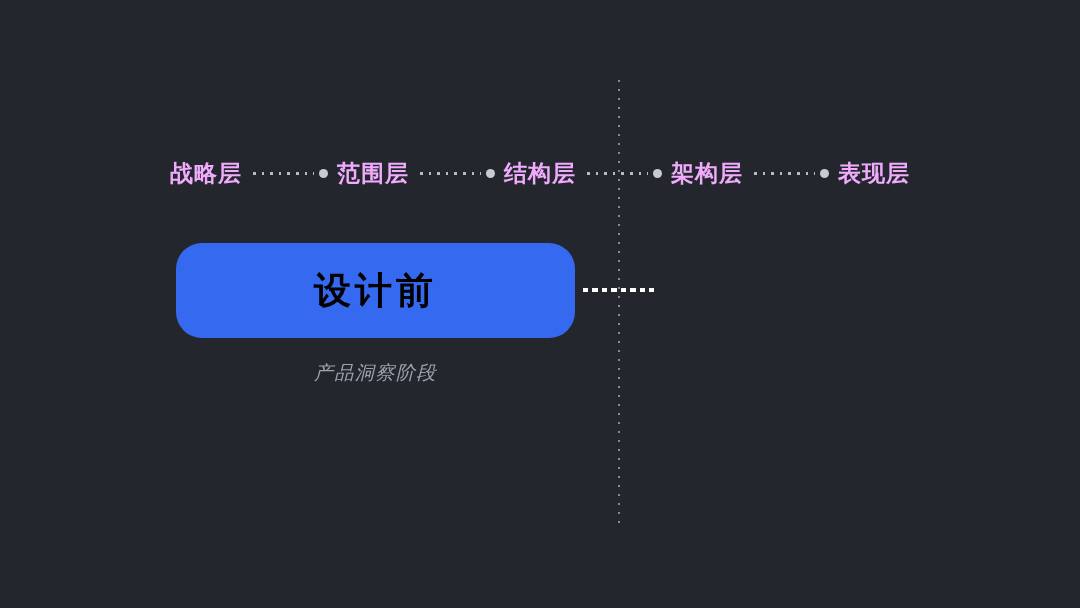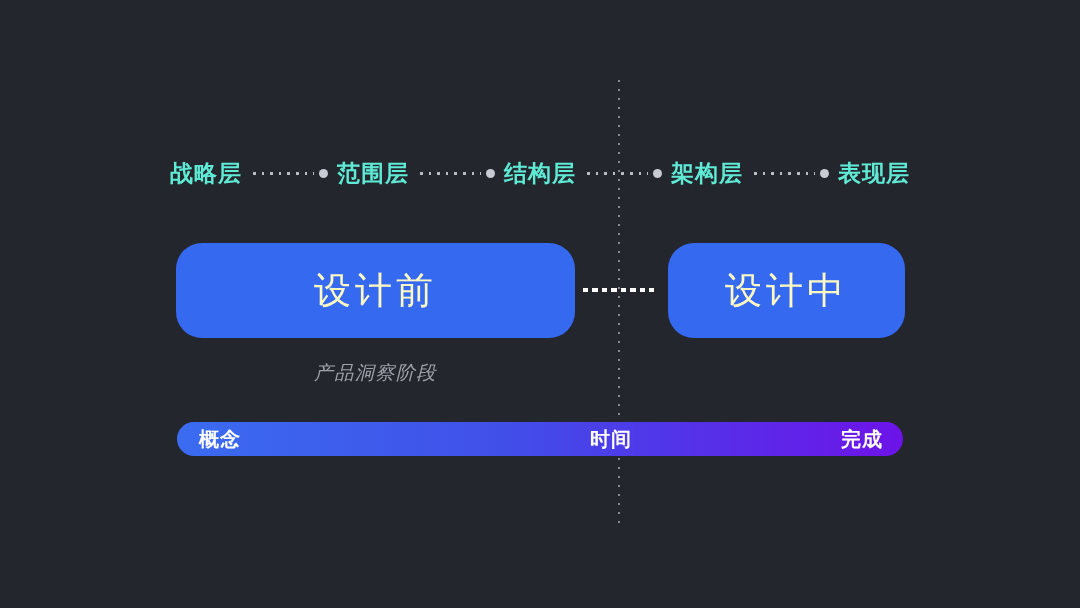--- a/index.html
+++ b/index.html
@@ -34,21 +34,21 @@
     position: absolute;
     left: 170px;
     top: 155px;
     width: 740px;
     height: 36px;
     display: flex;
     align-items: center;
     z-index: 2;
   }
   .layer-label {
-    color: #5eead4;
+    color: #f0abfc;
     font-size: 23px;
     font-weight: 600;
     letter-spacing: 1px;
     white-space: nowrap;
     line-height: 36px;
   }
   .leader {
     flex: 1;
     display: flex;
     align-items: center;
@@ -79,23 +79,23 @@
     background: #3569F0;
     border-radius: 26px;
     display: flex;
     align-items: center;
     justify-content: center;
     z-index: 2;
   }
   .phase-box.before { left: 176px; width: 399px; }
   .phase-box.during { left: 668px; width: 237px; }
   .phase-title {
-    color: #fef9c3;
+    color: #000000;
     font-size: 37px;
-    font-weight: 400;
+    font-weight: 700;
     letter-spacing: 4px;
     white-space: nowrap;
   }
 
   
   .phase-connector {
     position: absolute;
     left: 583px;
     top: 288px;
     width: 71px;
@@ -176,25 +176,17 @@
     </span>
     <span class="layer-label">表现层</span>
   </div>
 
   <div class="phase-box before">
     <span class="phase-title">设计前</span>
   </div>
 
   <div class="phase-connector"></div>
 
-  <div class="phase-box during">
-    <span class="phase-title">设计中</span>
-  </div>
 
   <div class="phase-subtitle before">产品洞察阶段</div>
 
-  <div class="timeline-bar">
-    <span class="timeline-label start">概念</span>
-    <span class="timeline-label center">时间</span>
-    <span class="timeline-label end">完成</span>
-  </div>
 
 </div>
 
 </body></html>

